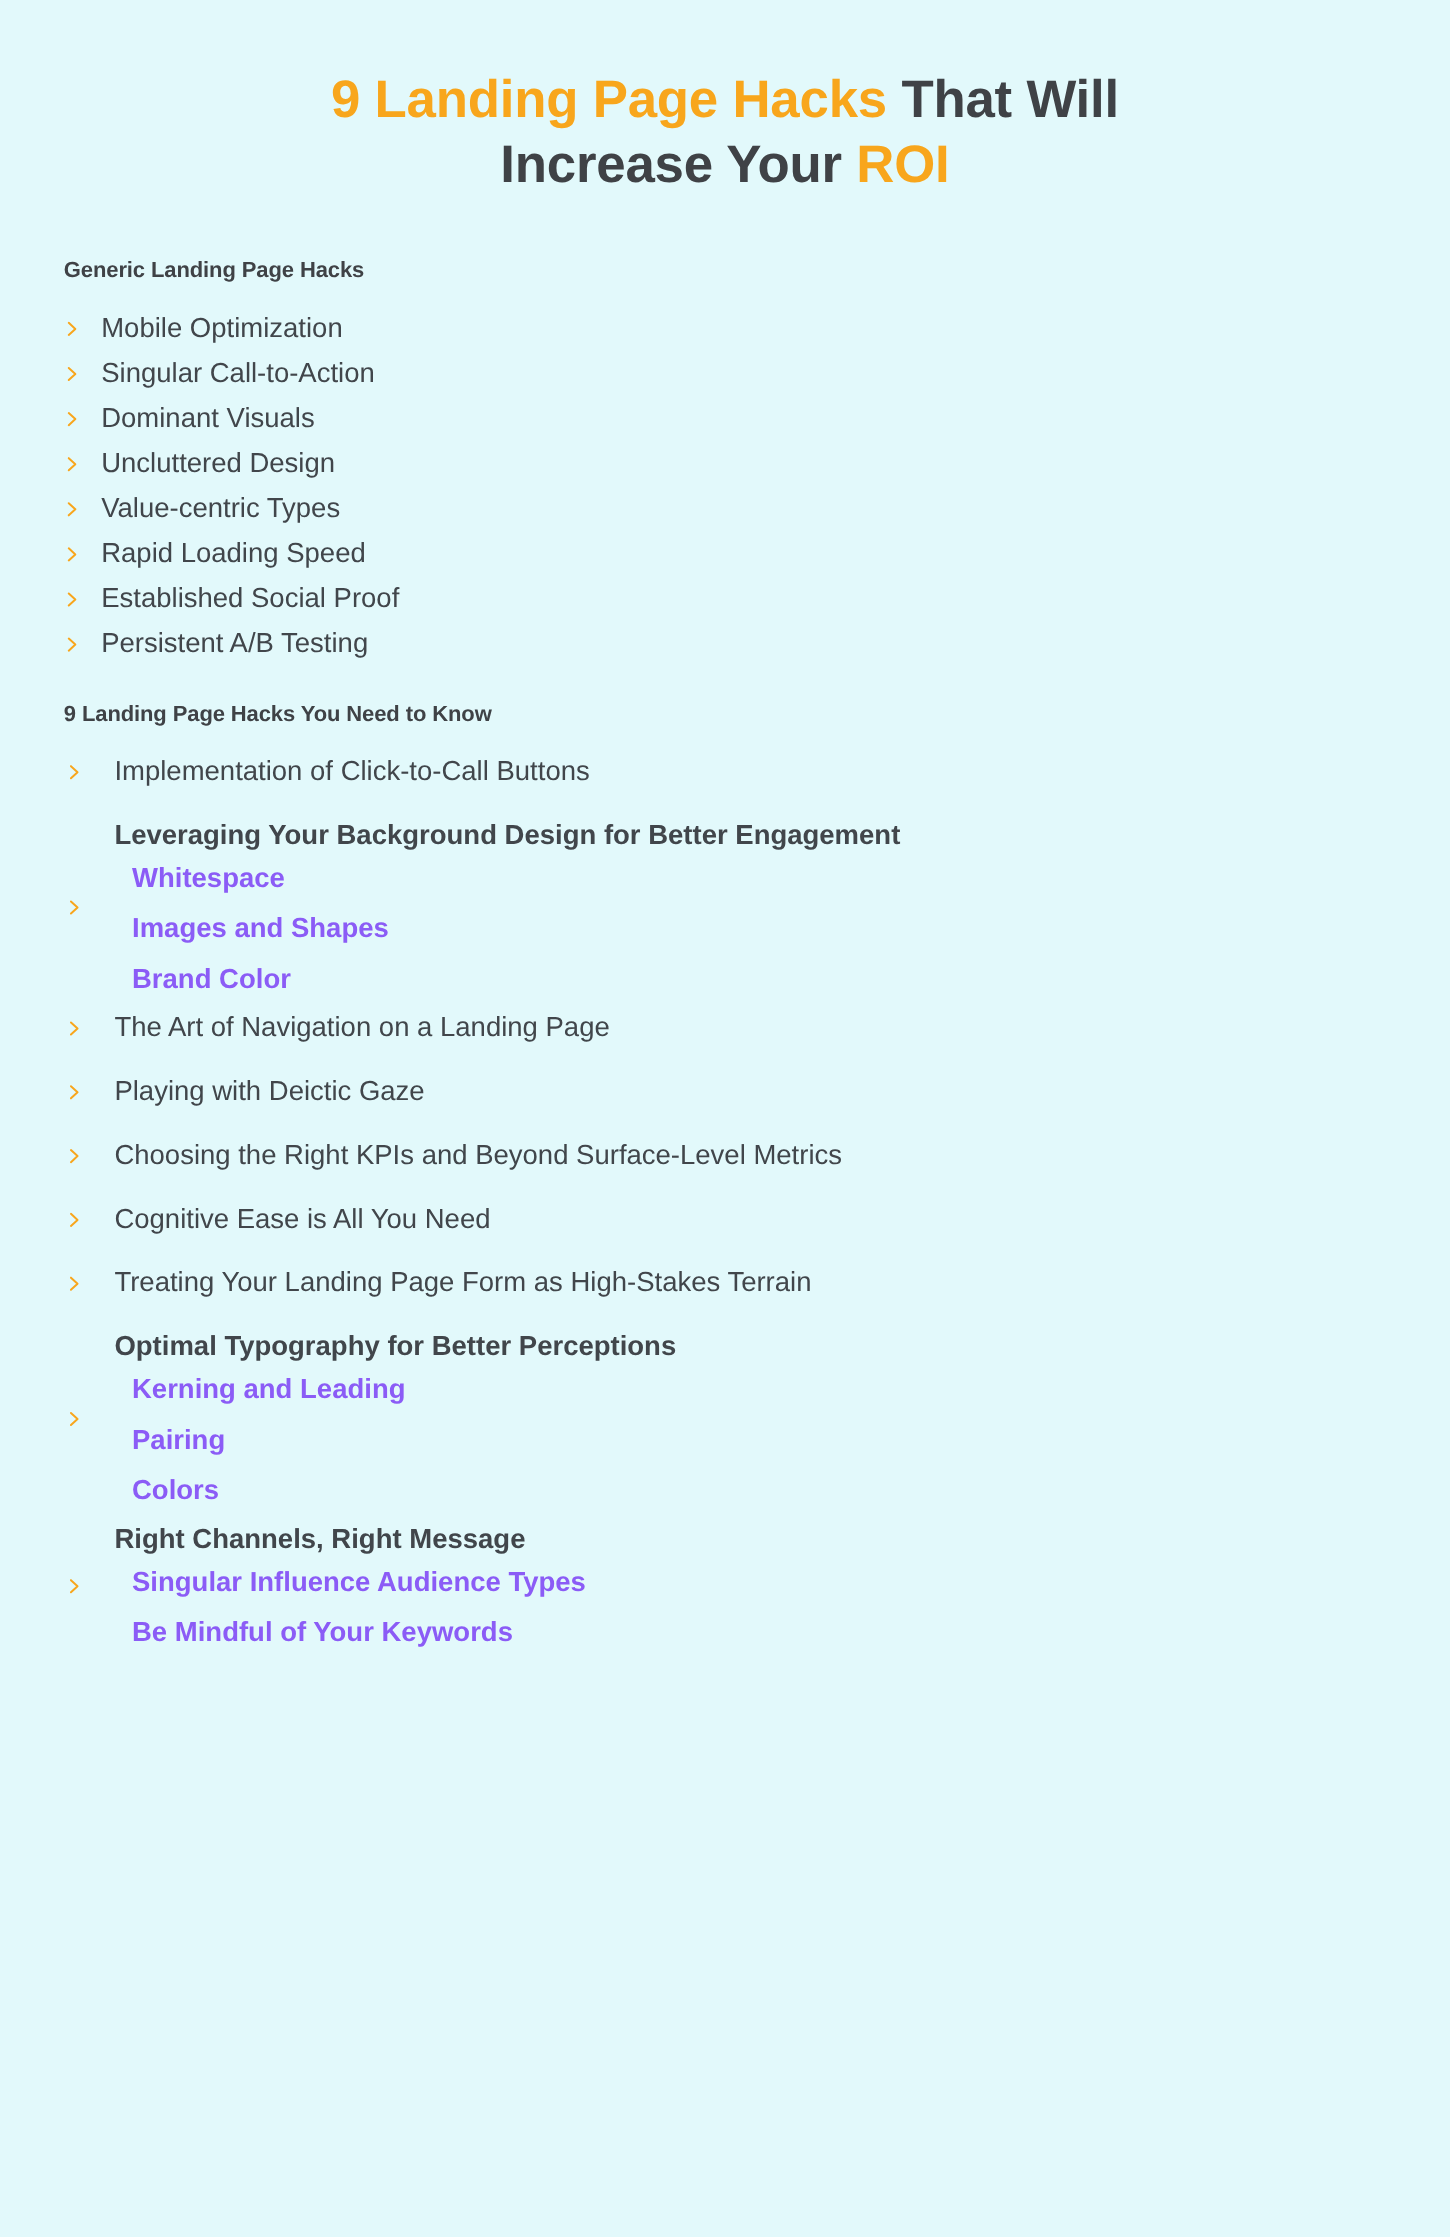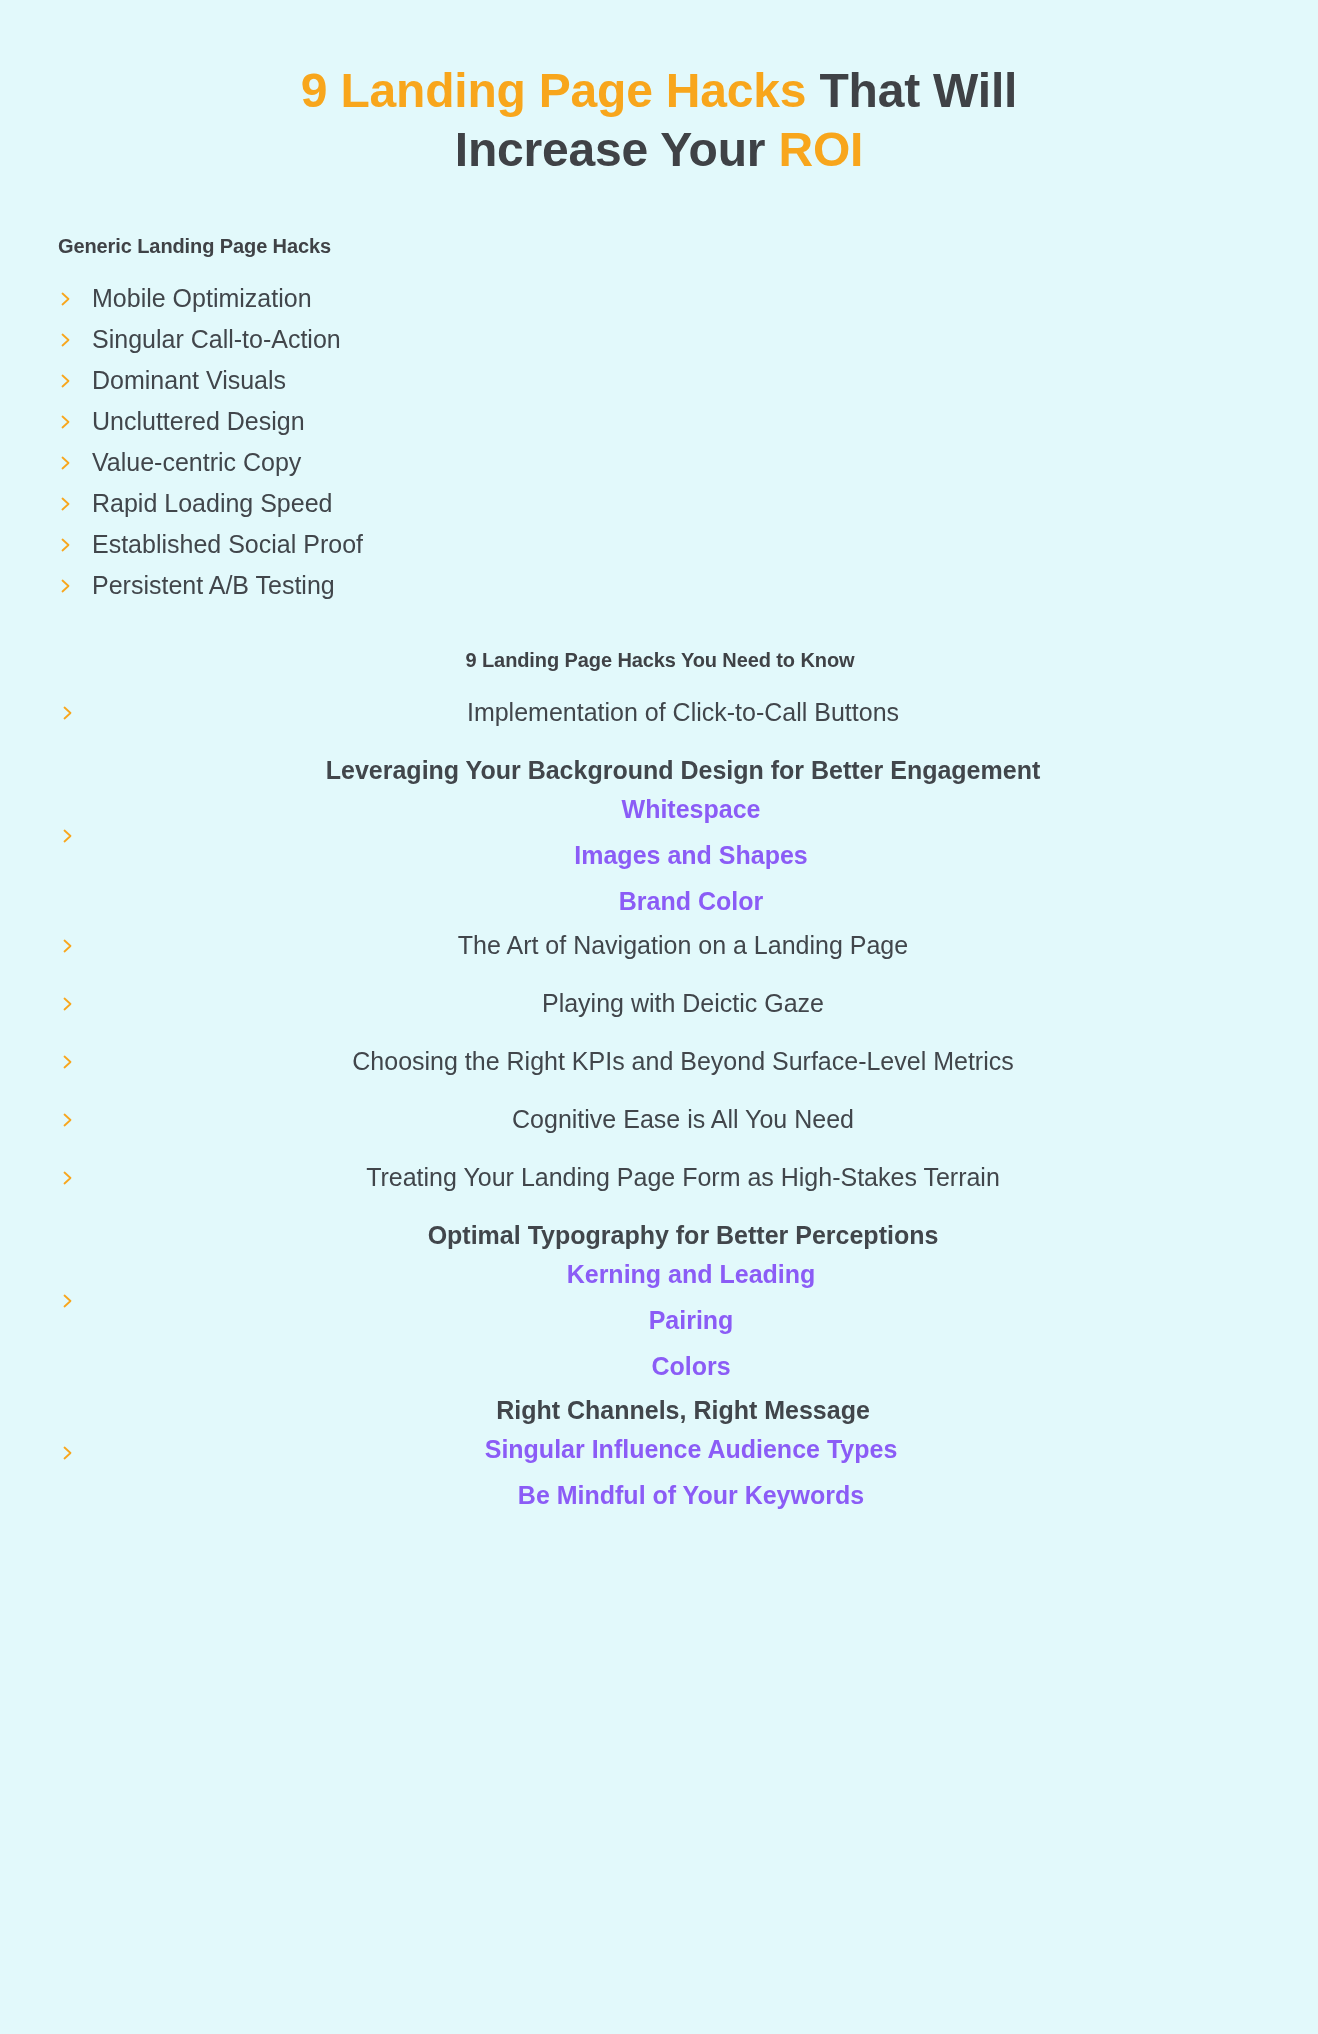--- a/index.html
+++ b/index.html
@@ -39,22 +39,21 @@
     color: #f8a61c;
   }
 
   
   .content {
     padding: 0 56px 0 56px;
     margin-top: 56px;
   }
 
   .section + .section {
-    margin-top: 51px;
-    text-align: center;
+    margin-top: 40px;
   }
 
   .section-heading {
     font-size: 20px;
     font-weight: bold;
     color: #3f4246;
     letter-spacing: -0.1px;
     margin: 0 0 28px 2px;
   }
 
@@ -149,21 +148,21 @@
             </span><span>Dominant Visuals</span></li>
           <li class="hack-item"><span class="chev">
               <svg width="12" height="16" viewBox="0 0 12 16" fill="none" xmlns="http://www.w3.org/2000/svg">
                 <path d="M2.5 2.5 L8.5 8 L2.5 13.5" stroke="#f8a61c" stroke-width="1.8" stroke-linecap="round" stroke-linejoin="round" fill="none"></path>
               </svg>
             </span><span>Uncluttered Design</span></li>
           <li class="hack-item"><span class="chev">
               <svg width="12" height="16" viewBox="0 0 12 16" fill="none" xmlns="http://www.w3.org/2000/svg">
                 <path d="M2.5 2.5 L8.5 8 L2.5 13.5" stroke="#f8a61c" stroke-width="1.8" stroke-linecap="round" stroke-linejoin="round" fill="none"></path>
               </svg>
-            </span><span>Value-centric Copy</span></li>
+            </span><span>Value-centric Types</span></li>
           <li class="hack-item"><span class="chev">
               <svg width="12" height="16" viewBox="0 0 12 16" fill="none" xmlns="http://www.w3.org/2000/svg">
                 <path d="M2.5 2.5 L8.5 8 L2.5 13.5" stroke="#f8a61c" stroke-width="1.8" stroke-linecap="round" stroke-linejoin="round" fill="none"></path>
               </svg>
             </span><span>Rapid Loading Speed</span></li>
           <li class="hack-item"><span class="chev">
               <svg width="12" height="16" viewBox="0 0 12 16" fill="none" xmlns="http://www.w3.org/2000/svg">
                 <path d="M2.5 2.5 L8.5 8 L2.5 13.5" stroke="#f8a61c" stroke-width="1.8" stroke-linecap="round" stroke-linejoin="round" fill="none"></path>
               </svg>
             </span><span>Established Social Proof</span></li>

